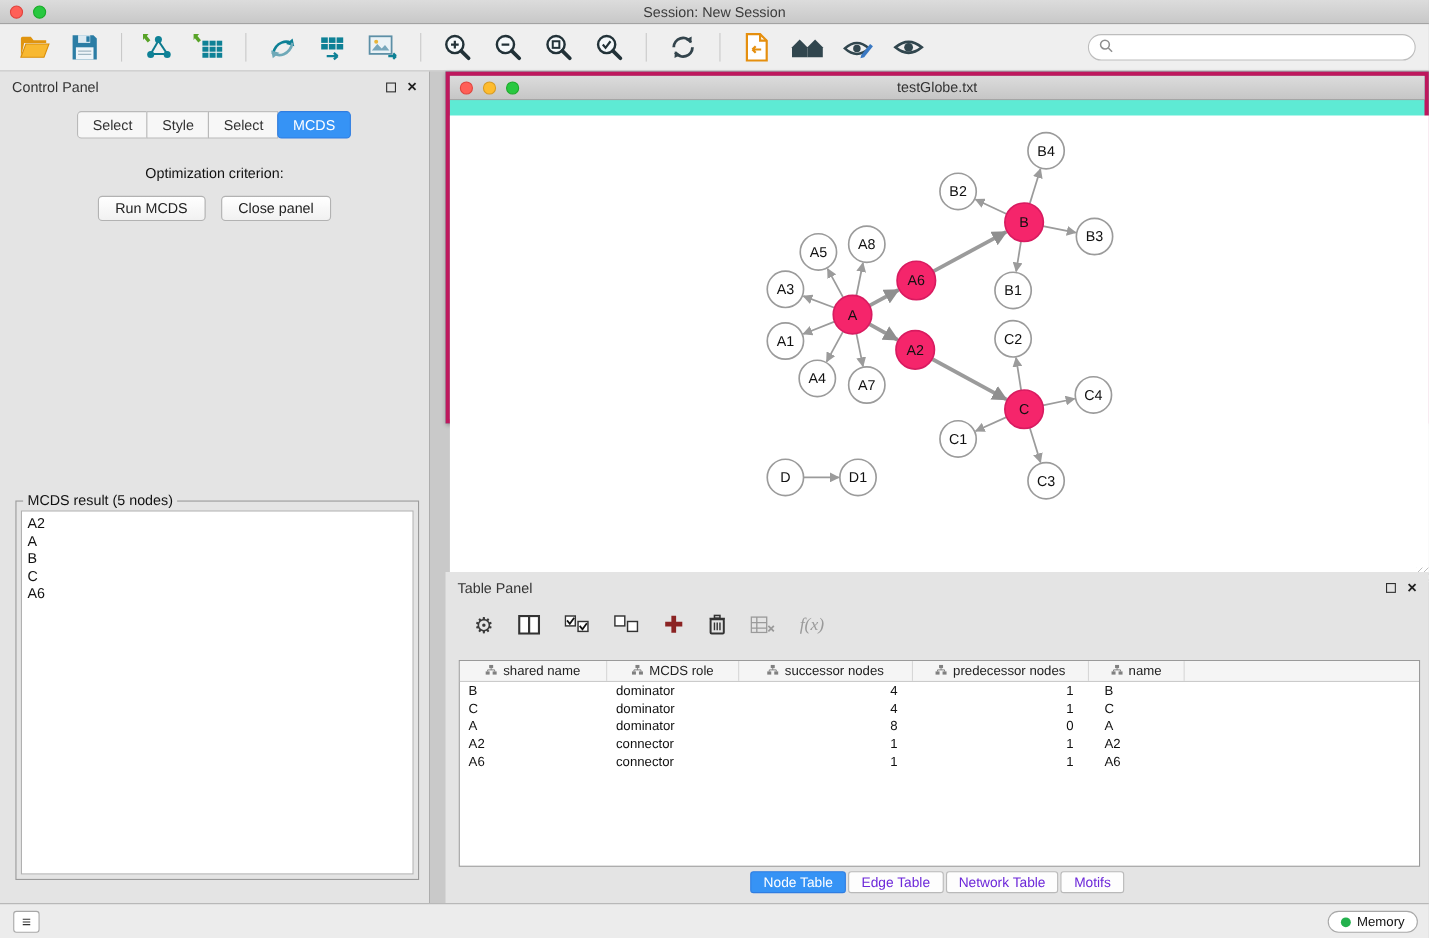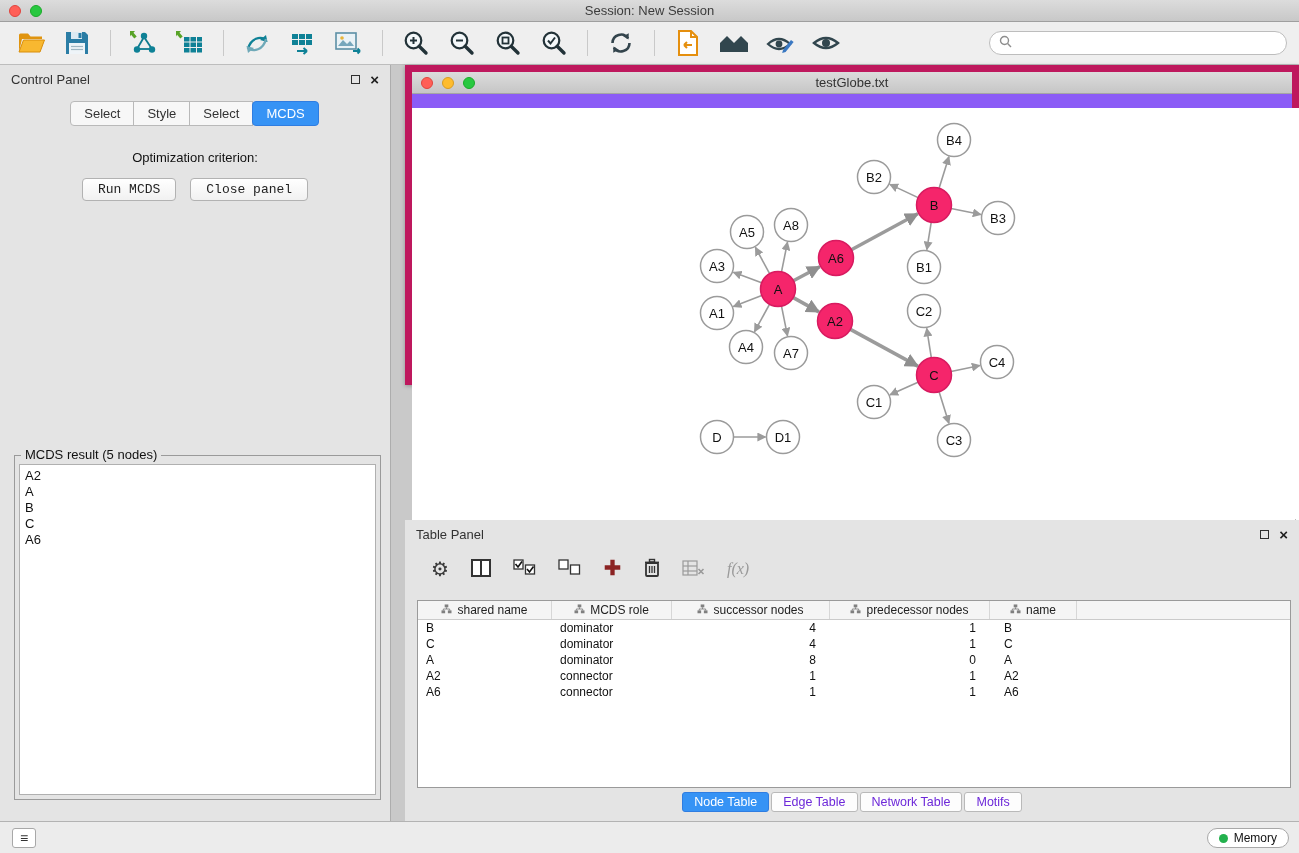--- a/index.html
+++ b/index.html
@@ -45,31 +45,31 @@
   .dd-text { flex: 1; padding: 0 7px; font-size: 12.5px; white-space: nowrap; overflow: hidden; }
   .dd-stepper { width: 20px; height: 23px; margin: -1px -1px -1px 0; border-radius: 0 4px 4px 0;
     background: linear-gradient(#7db8f7, #2f7de1); display: flex; flex-direction: column;
     align-items: center; justify-content: center; gap: 2px; }
   .tri { width: 0; height: 0; border-left: 3.5px solid transparent; border-right: 3.5px solid transparent; }
   .tri.up { border-bottom: 4px solid #fff; }
   .tri.down { border-top: 4px solid #fff; }
   .btn-row { display: flex; justify-content: center; gap: 14px; margin-top: 13px; }
   .btn { height: 23px; padding: 0 15px; background: linear-gradient(#ffffff, #f1f1f1);
     border: 1px solid #b2b2b2; border-radius: 4px; font-size: 13px; color: #222;
-    font-family: Liberation Mono, monospace; display: flex; align-items: center; }
+    font-family: Liberation Sans, sans-serif; display: flex; align-items: center; }
   .result-fieldset { position: absolute; left: 14px; top: 390px; right: 9px; bottom: 21px;
     border: 1px solid #9a9a9a; }
   .legend { position: absolute; top: -9px; left: 6px; background: #e4e4e4; padding: 0 4px; color: #111; }
   .result-list { position: absolute; left: 4px; right: 4px; top: 8px; bottom: 4px;
     background: #fff; border: 1px solid #b0b0b0; padding: 3px 0; overflow: hidden; }
   .result-item { padding: 0 5px; line-height: 16px; color: #111; }
 
   
   .net-window { position: absolute; left: 405px; top: 65px; width: 894px; height: 320px;
-    background: #8b5cf6; border: 7px solid #be185d; box-shadow: 0 1px 4px rgba(0,0,0,.28); }
+    background: #5eead4; border: 4px solid #be185d; box-shadow: 0 1px 4px rgba(0,0,0,.28); }
   .net-titlebar { position: relative; height: 22px; background: linear-gradient(#dcdcdc, #c6c6c6);
     border-bottom: 1px solid #a5a5a5; display: flex; align-items: center; }
   .net-title { position: absolute; left: 0; right: 0; text-align: center; color: #333; }
   .net-canvas { position: absolute; left: 0; top: 36px; width: 892px; height: 424px; background: #fff; }
   svg.graph { width: 100%; height: 100%; display: block; }
   .resize-grip { position: absolute; right: 0; bottom: 0; width: 13px; height: 13px;
     background: repeating-linear-gradient(135deg, transparent 0 3px, #bdbdbd 3px 4px); }
 
   
   .table-panel { position: absolute; left: 405px; top: 520px; width: 894px; height: 301px; background: #e4e4e4; }

